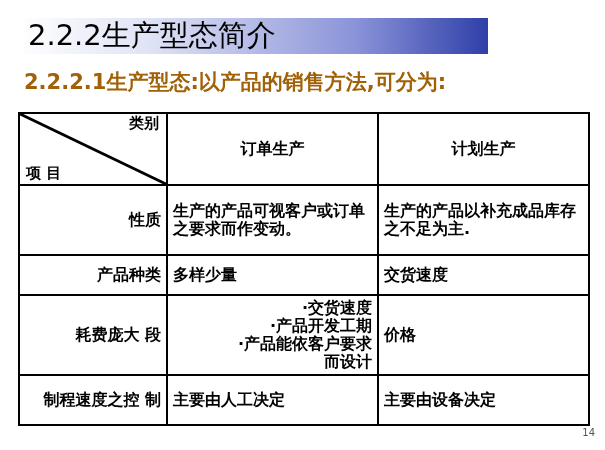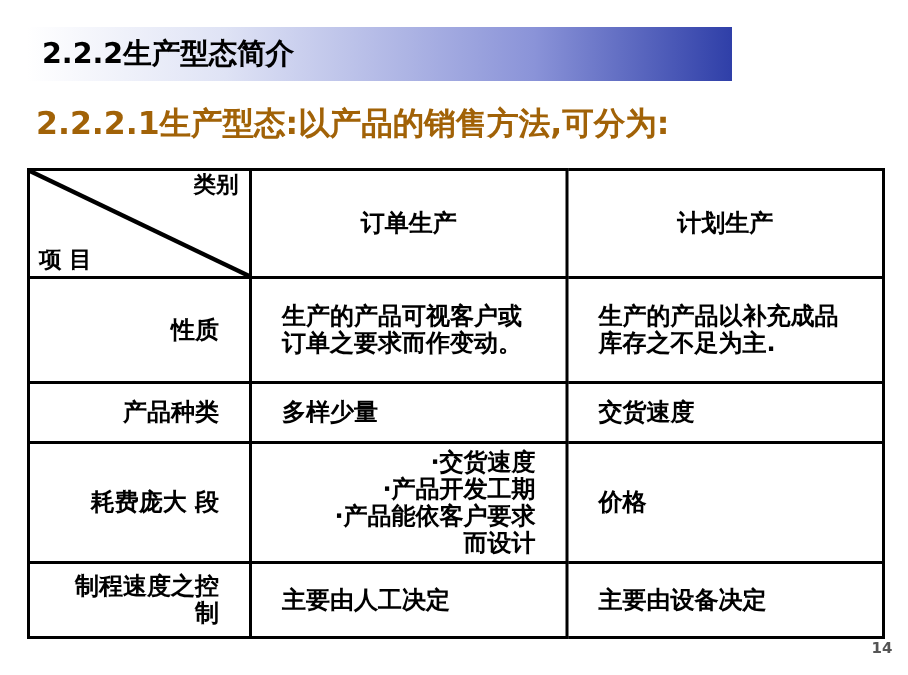--- a/index.html
+++ b/index.html
@@ -25,22 +25,22 @@
     position: absolute;
     left: 18px;
     top: 18px;
     width: 470px;
     height: 36px;
     background: linear-gradient(to right, #ffffff 0%, #dfe3f5 28%, #8a93d8 72%, #2f3fa8 100%);
     display: flex;
     align-items: center;
   }
   .title-text {
-    font-size: 19px;
-    font-weight: bold;
+    font-size: 29px;
+    font-weight: normal;
     color: #000000;
     padding-left: 10px;
     letter-spacing: 0px;
     white-space: nowrap;
   }
   
   .subtitle {
     position: absolute;
     left: 24px;
     top: 68px;
@@ -60,21 +60,21 @@
     border-collapse: collapse;
     width: 570px;
     table-layout: fixed;
   }
   table.matrix td {
     border: 2px solid #000000;
     vertical-align: middle;
     font-size: 16px;
     font-weight: bold;
     color: #000000;
-    padding: 3px 20px;
+    padding: 3px 5px;
     line-height: 1.12;
   }
   .col-a { width: 148px; }
   .col-b { width: 211px; }
   .col-c { width: 211px; }
 
   
   .corner {
     position: relative;
     height: 46px;
@@ -118,21 +118,21 @@
     white-space: pre-line;
     text-align: right;
   }
   
   .page-num {
     position: absolute;
     right: 10px;
     bottom: 12px;
     font-size: 10px;
     color: #555555;
-    font-weight: bold;
+    font-weight: normal;
   }
 </style>
 </head>
 <body>
 
 <div class="slide">
 
   <div class="title-bar">
     <div class="title-text">2.2.2生产型态简介</div>
   </div>

